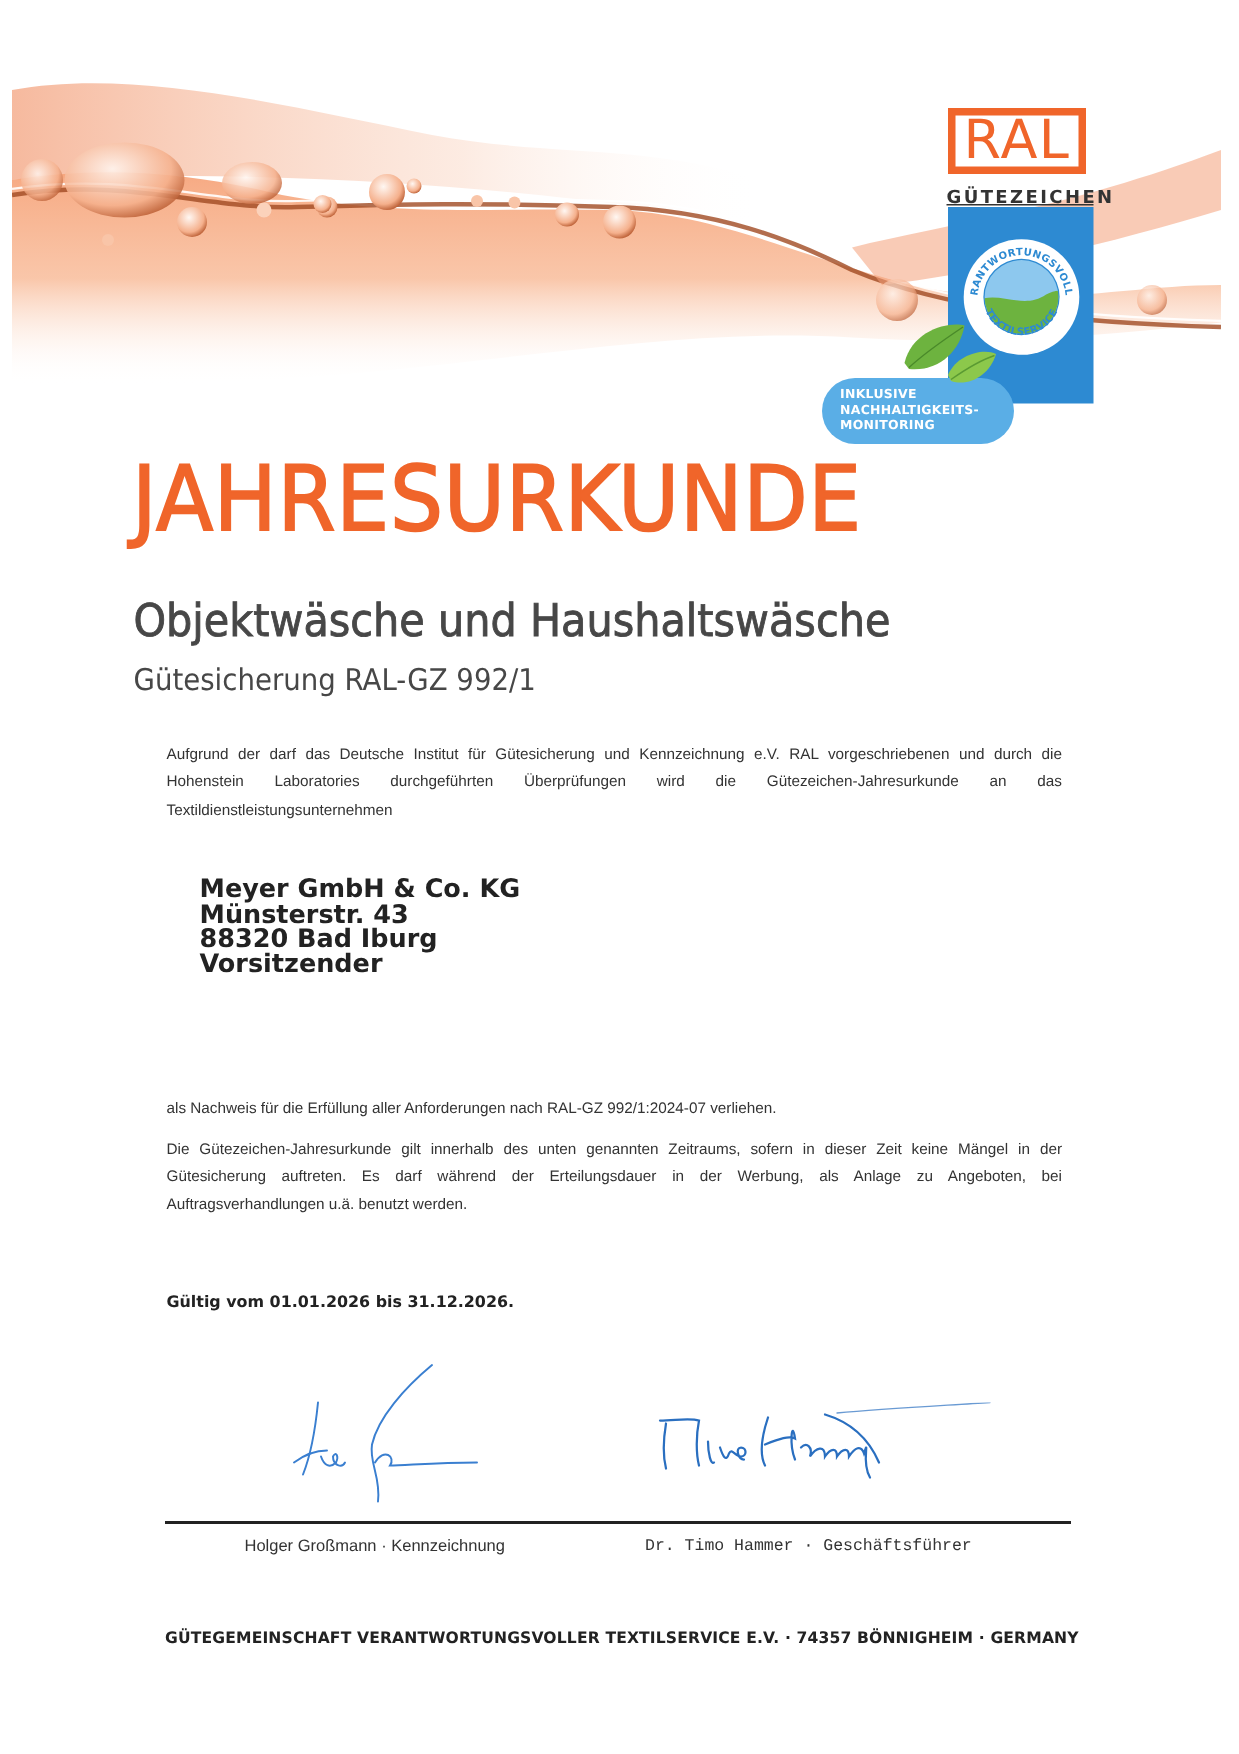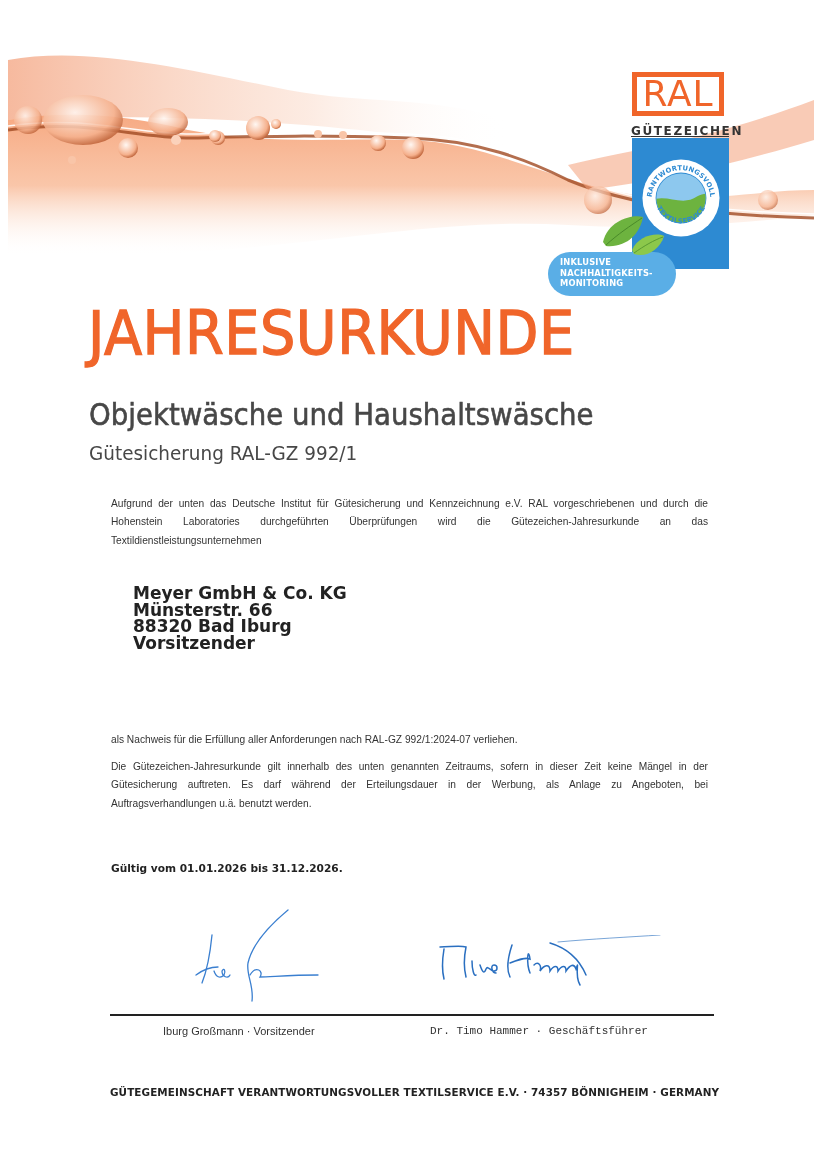--- a/index.html
+++ b/index.html
@@ -122,25 +122,25 @@
   <path d="M5 30 C10 8 35 2 45 5 C42 22 28 36 8 34 Z" fill="#6db33f"></path>
   <path d="M8 33 C20 22 32 14 44 6" stroke="#4a8a2a" stroke-width="1" fill="none"></path>
   <path d="M34 38 C40 24 58 20 66 24 C62 38 48 46 36 42 Z" fill="#8cc84b"></path>
   <path d="M36 41 C46 34 56 28 65 25" stroke="#5a9a32" stroke-width="1" fill="none"></path>
 </svg>
 
 <div class="abs title">JAHRESURKUNDE</div>
 <div class="abs subtitle">Objektwäsche und Haushaltswäsche</div>
 <div class="abs subtitle2">Gütesicherung RAL-GZ 992/1</div>
 
-<div class="abs para p1">Aufgrund der unten das Deutsche Institut für Gütesicherung und Kennzeichnung e.V. RAL vorgeschriebenen und durch die Hohenstein Laboratories durchgeführten Überprüfungen wird die Gütezeichen-Jahresurkunde an das Textildienstleistungsunternehmen</div>
+<div class="abs para p1">Aufgrund der darf das Deutsche Institut für Gütesicherung und Kennzeichnung e.V. RAL vorgeschriebenen und durch die Hohenstein Laboratories durchgeführten Überprüfungen wird die Gütezeichen-Jahresurkunde an das Textildienstleistungsunternehmen</div>
 
 <div class="abs address">
   <div>Meyer GmbH &amp; Co. KG</div>
-  <div>Münsterstr. 66</div>
+  <div>Münsterstr. 43</div>
   <div>88320 Bad Iburg</div>
   <div>Vorsitzender</div>
 </div>
 
 <div class="abs para p2">als Nachweis für die Erfüllung aller Anforderungen nach RAL-GZ 992/1:2024-07 verliehen.</div>
 <div class="abs para p3">Die Gütezeichen-Jahresurkunde gilt innerhalb des unten genannten Zeitraums, sofern in dieser Zeit keine Mängel in der Gütesicherung auftreten. Es darf während der Erteilungsdauer in der Werbung, als Anlage zu Angeboten, bei Auftragsverhandlungen u.ä. benutzt werden.</div>
 <div class="abs valid">Gültig vom 01.01.2026 bis 31.12.2026.</div>
 
 <svg class="abs sig1" viewBox="0 0 140 100">
   <g stroke="#3a7fd0" stroke-width="1.3" fill="none" stroke-linecap="round">
@@ -158,16 +158,16 @@
     <path d="M42 26 C42 34 44 42 46 40 M50 30 C52 36 54 40 56 34 C58 30 60 36 64 36 C68 36 68 30 64 30 C60 30 62 38 66 38"></path>
     <path d="M82 10 C78 22 76 34 80 42"></path>
     <path d="M80 28 C90 24 96 22 100 24 C98 10 96 28 100 38"></path>
     <path d="M104 30 C108 26 112 30 110 36 C114 30 120 28 120 36 C124 30 128 30 128 36 C132 30 136 30 136 36 C140 30 144 28 146 34 C150 22 144 40 150 50"></path>
     <path d="M120 8 C140 14 150 26 156 40"></path>
     <path d="M128 7 C160 4 200 2 230 0" stroke-width="0.9" opacity="0.7"></path>
   </g>
 </svg>
 
 <div class="abs sig-line"></div>
-<div class="abs signer1">Iburg Großmann · Vorsitzender</div>
+<div class="abs signer1">Holger Großmann · Kennzeichnung</div>
 <div class="abs signer2">Dr. Timo Hammer · Geschäftsführer</div>
 
 <div class="abs footer">GÜTEGEMEINSCHAFT VERANTWORTUNGSVOLLER TEXTILSERVICE E.V. · 74357 BÖNNIGHEIM · GERMANY</div>
 
 </body></html>

